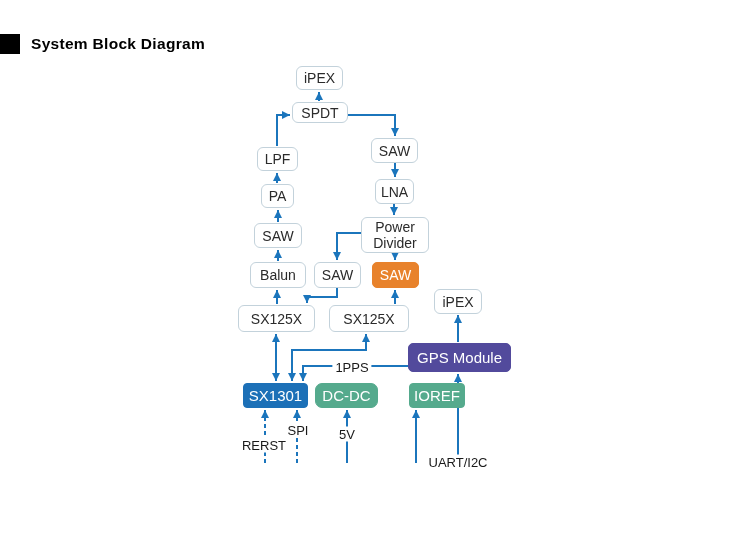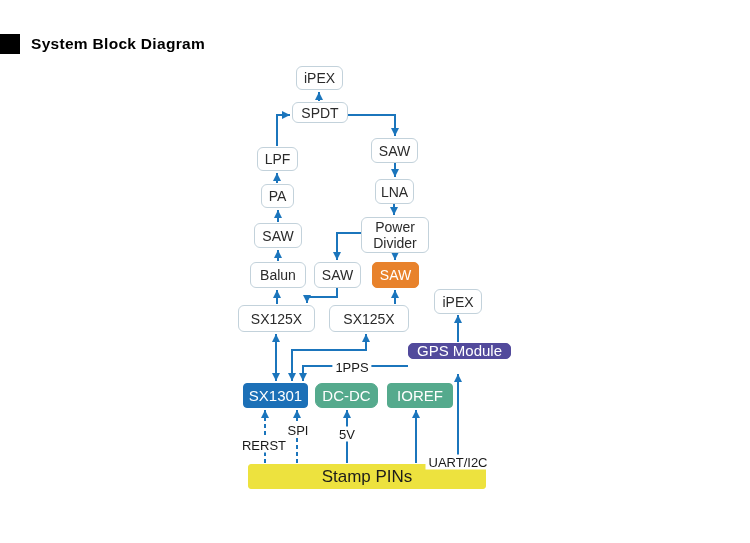--- a/index.html
+++ b/index.html
@@ -95,29 +95,28 @@
   <div class="blk" style="left:314px;top:262px;width:47px;height:26px;">SAW</div>
 
   <div class="blk orange" style="left:372px;top:262px;width:47px;height:26px;">SAW</div>
 
   <div class="blk" style="left:238px;top:305px;width:77px;height:27px;">SX125X</div>
 
   <div class="blk" style="left:329px;top:305px;width:80px;height:27px;">SX125X</div>
 
   <div class="blk" style="left:434px;top:289px;width:48px;height:25px;">iPEX</div>
 
-  <div class="blk purple" style="left:408px;top:343px;width:103px;height:16px;">GPS Module</div>
+  <div class="blk purple" style="left:408px;top:343px;width:103px;height:29px;">GPS Module</div>
 
   <div class="blk blue" style="left:243px;top:383px;width:65px;height:25px;">SX1301</div>
 
   <div class="blk green" style="left:315px;top:383px;width:63px;height:25px;border-radius:7px;">DC-DC</div>
 
-  <div class="blk green" style="left:387px;top:383px;width:66px;height:25px;">IOREF</div>
+  <div class="blk green" style="left:409px;top:383px;width:56px;height:25px;">IOREF</div>
 
-  <div class="blk yellow" style="left:248px;top:464px;width:238px;height:25px;">Stamp PINs</div>
 
   <div class="sig" style="left:352px;top:367px;">1PPS</div>
 
   <div class="sig" style="left:264px;top:445px;">RERST</div>
 
   <div class="sig" style="left:298px;top:430px;">SPI</div>
 
   <div class="sig" style="left:347px;top:434px;">5V</div>
 
   <div class="sig" style="left:458px;top:462px;">UART/I2C</div>

